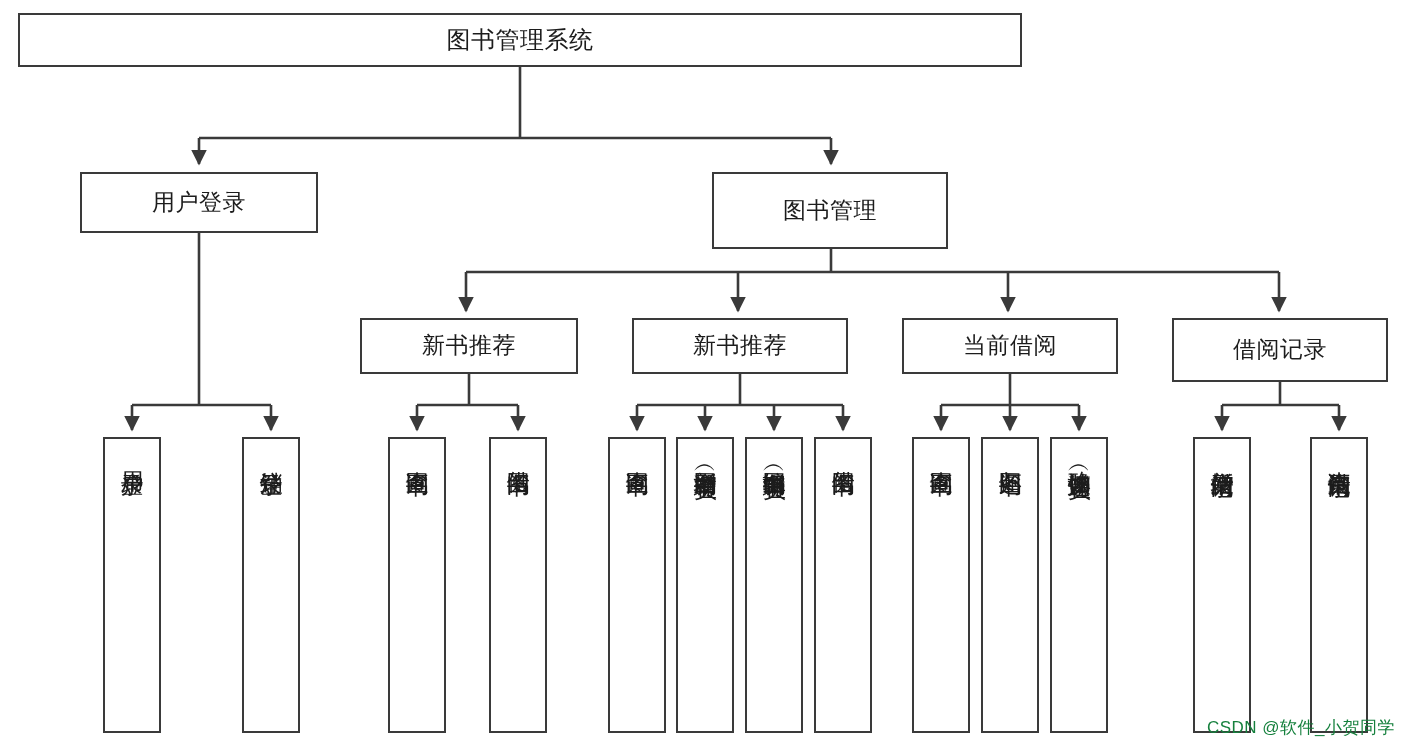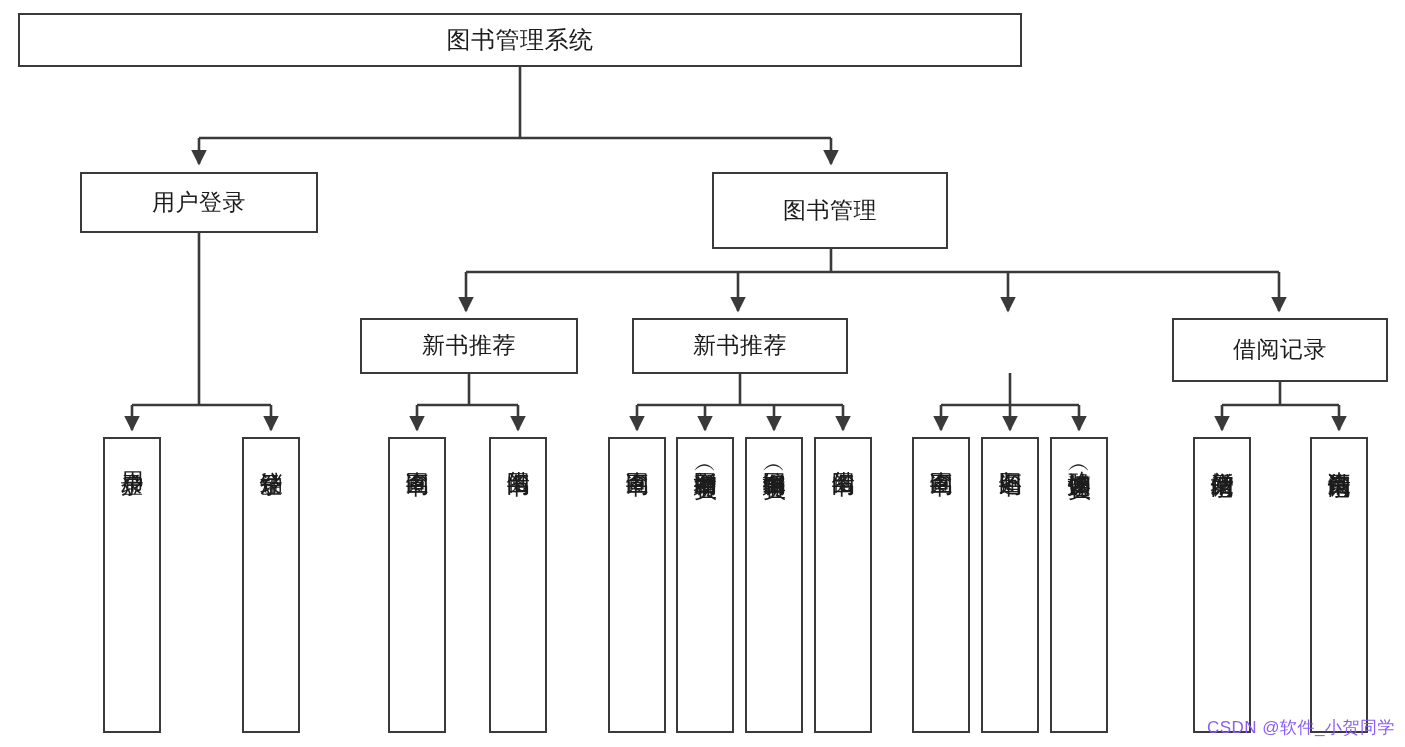--- a/index.html
+++ b/index.html
@@ -60,21 +60,21 @@
     line-height: 1.02;
     letter-spacing: 1px;
     white-space: pre-wrap;
     max-height: 100%;
   }
   .watermark {
     position: absolute;
     right: 10px;
     bottom: 8px;
     font-size: 17px;
-    color: #8b5cf6;
+    color: #15803d;
     letter-spacing: 0.5px;
     z-index: 5;
     user-select: none;
   }
 </style>
 </head>
 <body>
 
 <div id="canvas">
 
@@ -141,20 +141,23 @@
   </div>
 
   <div class="node horiz" style="left:360px; top:318px; width:218px; height:56px;">
     <span class="label">新书推荐</span>
   </div>
 
   <div class="node horiz" style="left:632px; top:318px; width:216px; height:56px;">
     <span class="label">新书推荐</span>
   </div>
 
+  <div class="node horiz" style="left:902px; top:318px; width:216px; height:56px;">
+    <span class="label">当前借阅</span>
+  </div>
 
   <div class="node horiz" style="left:1172px; top:318px; width:216px; height:64px;">
     <span class="label">借阅记录</span>
   </div>
 
   <div class="node vert" style="left:103px; top:437px; width:58px; height:296px;">
     <span class="label">用户登录</span>
   </div>
 
   <div class="node vert" style="left:242px; top:437px; width:58px; height:296px;">

